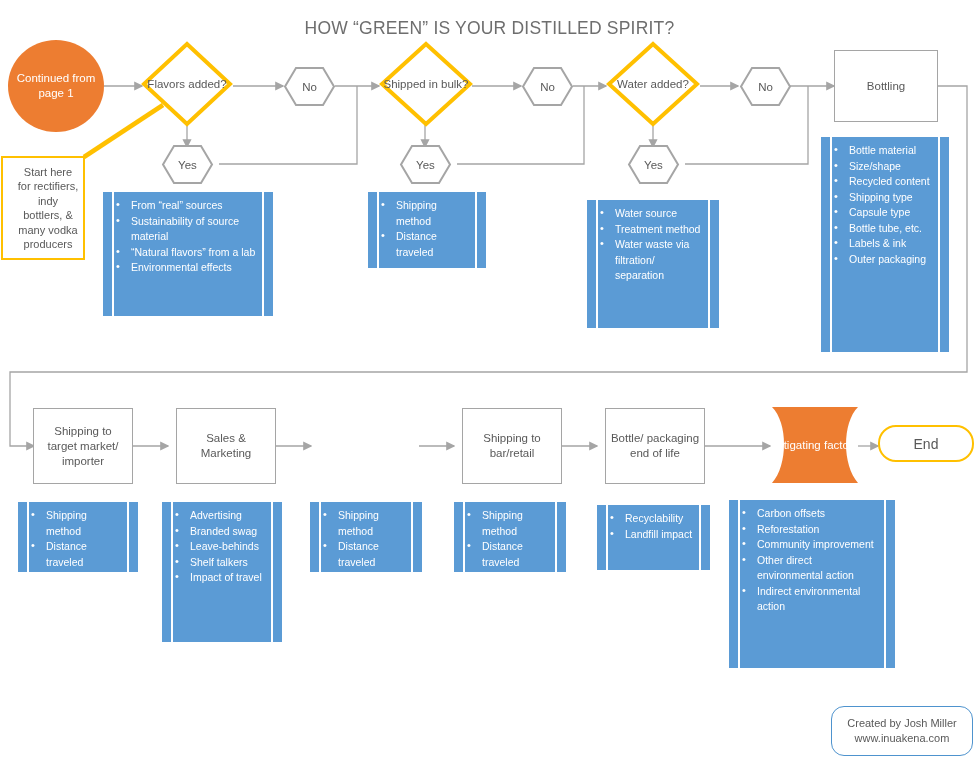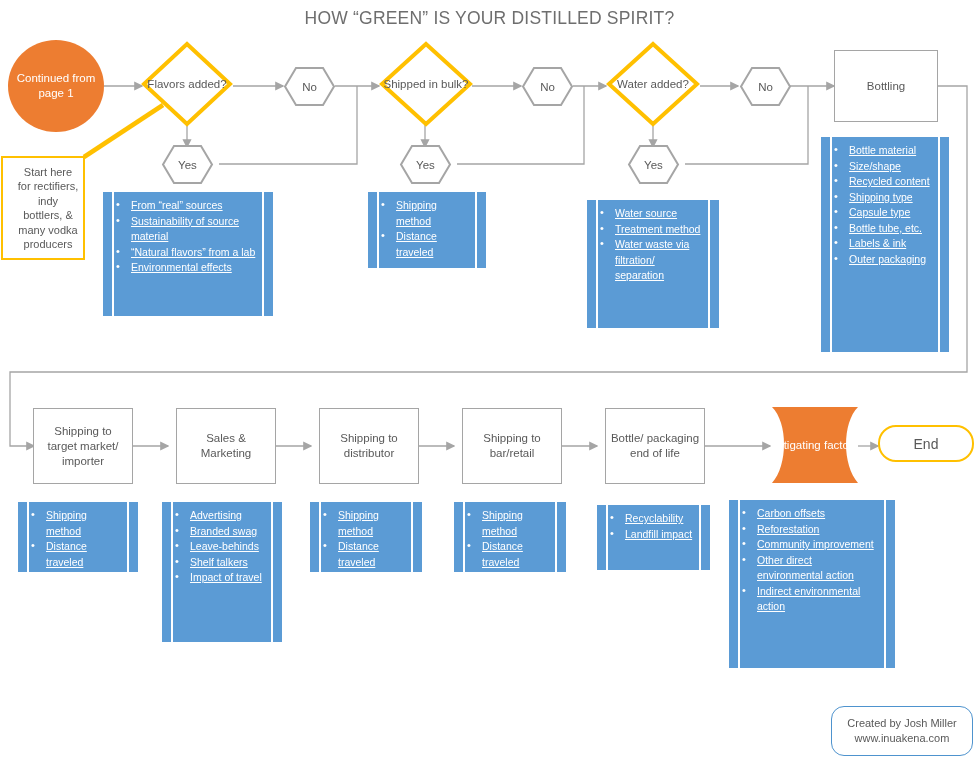--- a/index.html
+++ b/index.html
@@ -15,21 +15,21 @@
     height:762px;
     overflow:hidden;
     background:#fff;
   }
   #wires{position:absolute;left:0;top:0;width:979px;height:762px;pointer-events:none;}
 
   .node{position:absolute;box-sizing:border-box;display:flex;align-items:center;justify-content:center;text-align:center;}
 
   
   .title{
-    position:absolute;left:0;top:8px;width:979px;
+    position:absolute;left:0;top:18px;width:979px;
     text-align:center;
     font-size:17.5px;
     letter-spacing:.2px;
     color:#6e6e6e;
     font-weight:400;
   }
 
   
   .circle{
     border-radius:50%;
@@ -98,21 +98,20 @@
   .bluebox .rail-l{left:9px;}
   .bluebox .rail-r{right:9px;}
   .bluebox ul{
     position:relative;
     margin:0;
     padding:6px 16px 6px 26px;
     list-style:none;
     color:#ffffff;
     font-size:10.5px;
     line-height:15.5px;
-    text-decoration:underline;
   }
   .bluebox li{position:relative;padding-left:2px;}
   .bluebox li:before{
     content:"\2022";
     position:absolute;
     left:-13px;
     top:-1px;
     font-size:11px;
     color:#ffffff;
   }
@@ -300,23 +299,20 @@
         <li>Outer packaging</li>
       </ul>
   </div>
 
   <div class="node proc" style="left:33px;top:408px;width:100px;height:76px;">
     <span>Shipping to target market/ importer</span>
   </div>
   <div class="node proc" style="left:176px;top:408px;width:100px;height:76px;">
     <span>Sales &amp; Marketing</span>
   </div>
-  <div class="node proc" style="left:319px;top:408px;width:100px;height:76px;">
-    <span>Shipping to distributor</span>
-  </div>
   <div class="node proc" style="left:462px;top:408px;width:100px;height:76px;">
     <span>Shipping to bar/retail</span>
   </div>
   <div class="node proc" style="left:605px;top:408px;width:100px;height:76px;">
     <span>Bottle/ packaging end of life</span>
   </div>
 
   <div class="node wave" style="left:770px;top:405px;width:90px;height:80px;">
     <svg class="wshape" viewBox="0 0 90 80" preserveAspectRatio="none">
       <path d="M2,2 C18,18 18,60 2,78 L88,78 C72,60 72,18 88,2 Z" fill="#ED7D31"></path>

